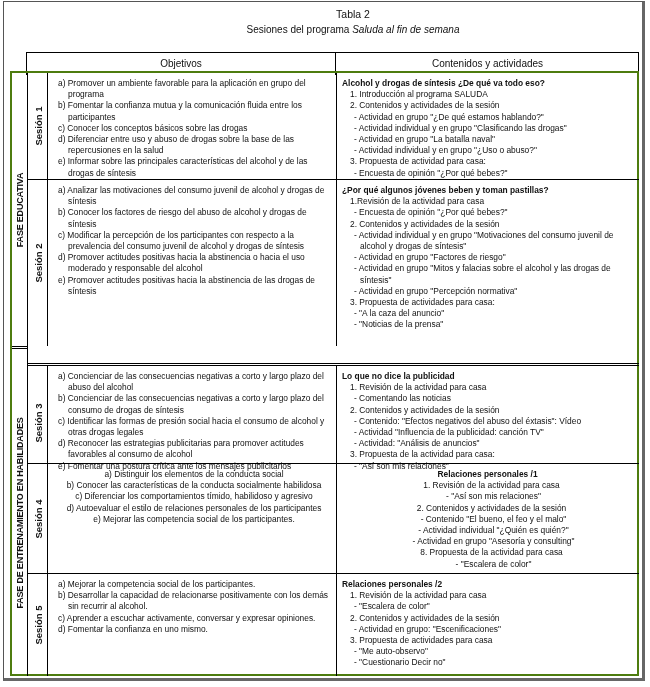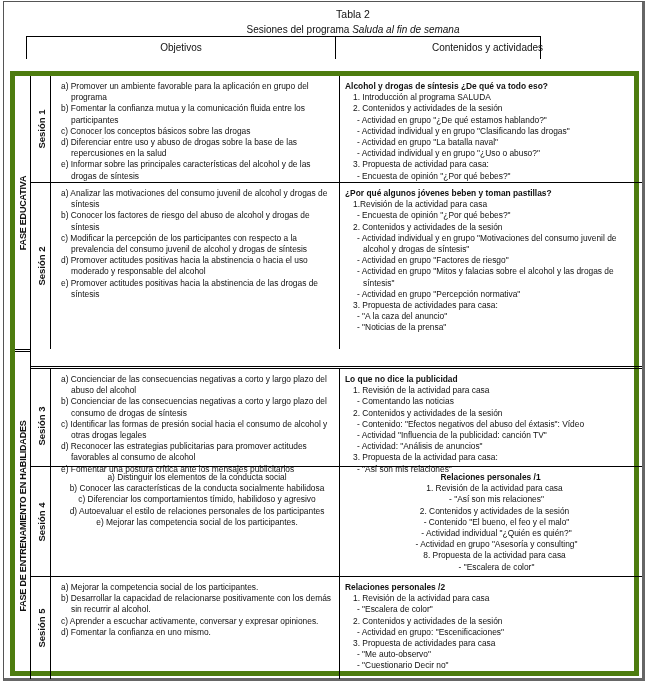--- a/index.html
+++ b/index.html
@@ -6,29 +6,29 @@
   body { width: 650px; height: 687px; position: relative; overflow: hidden;
          font-family: "Liberation Sans", "DejaVu Sans", sans-serif; color: #111; }
   .frame { position: absolute; left: 3px; top: 1px; width: 642px; height: 680px;
            border: 1px solid #555; border-right: 3px solid #666; border-bottom: 3px solid #666;
            box-sizing: border-box; background: #fff; }
   .title { position: absolute; left: 0; width: 650px; text-align: center; font-size: 10.5px; padding-left: 28px; }
   .t1 { top: 8px; }
   .t2 { top: 24px; font-size: 10px; }
   .t2 i { font-style: italic; }
 
-  .hdr { position: absolute; top: 36px; left: 26px; width: 515px; height: 23px;
+  .hdr { position: absolute; top: 52px; left: 26px; width: 613px; height: 23px;
          border: 1px solid #000; border-bottom: none; box-sizing: border-box; }
   .hdr .c1 { position: absolute; left: 0; top: 0; width: 308px; height: 22px;
              border-right: 1px solid #000; text-align: center; line-height: 22px; font-size: 10px; }
   .hdr .c2 { position: absolute; left: 309px; top: 0; width: 303px; height: 22px;
              text-align: center; line-height: 22px; font-size: 10px; }
 
   .tbl { position: absolute; left: 10px; top: 71px; width: 629px; height: 605px;
-         border: 5px solid #4d7c0f; box-sizing: border-box; }
+         border: 2px solid #4d7c0f; box-sizing: border-box; }
   .phase { position: absolute; left: 0; width: 16px; border-right: 1px solid #000; box-sizing: border-box; }
   .phase-label { position: absolute; left: 50%; top: 50%; transform: translate(-50%,-50%) rotate(-90deg);
                  white-space: nowrap; font-size: 9px; font-weight: bold; letter-spacing: -0.2px; }
   .row { position: absolute; left: 16px; width: 611px; box-sizing: border-box; }
   .row.bt { border-top: 1px solid #000; }
   .row.dbl { border-top: 3px double #000; }
   .sess { position: absolute; left: 0; top: 0; bottom: 0; width: 20px; border-right: 1px solid #000; box-sizing: border-box; }
   .sess-label { position: absolute; left: 50%; top: 50%; transform: translate(-50%,-50%) rotate(-90deg);
                 white-space: nowrap; font-size: 9.5px; font-weight: bold; }
   .obj { position: absolute; left: 20px; top: 0; bottom: 0; width: 289px; border-right: 1px solid #000;

